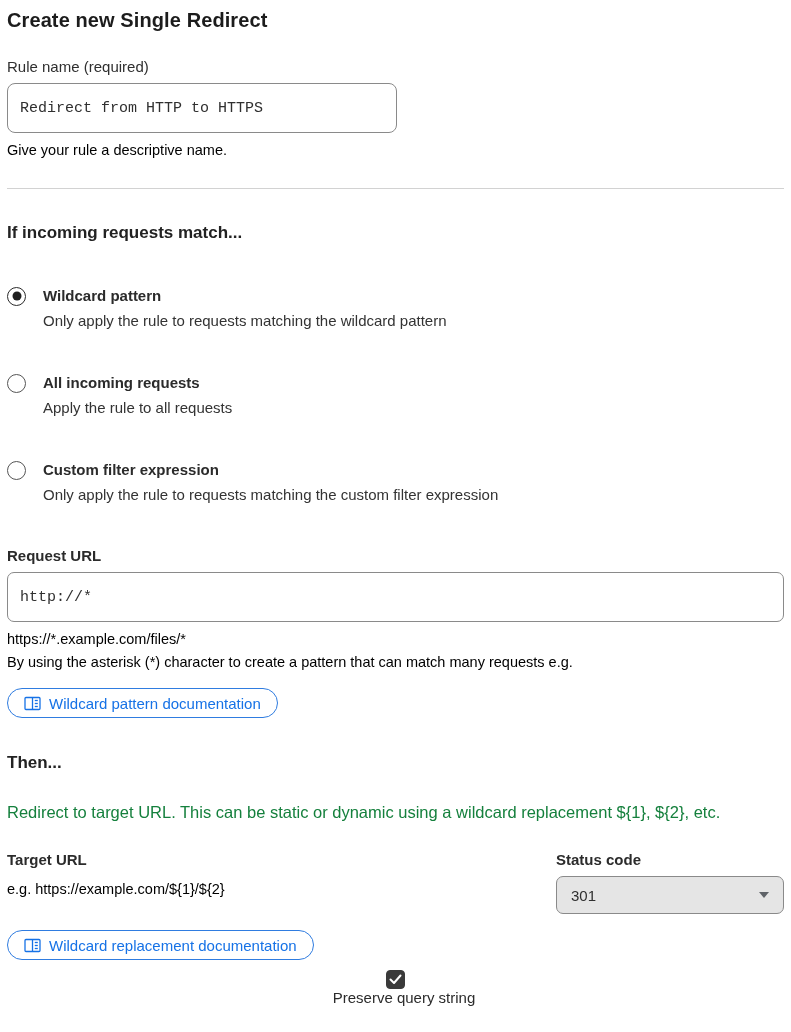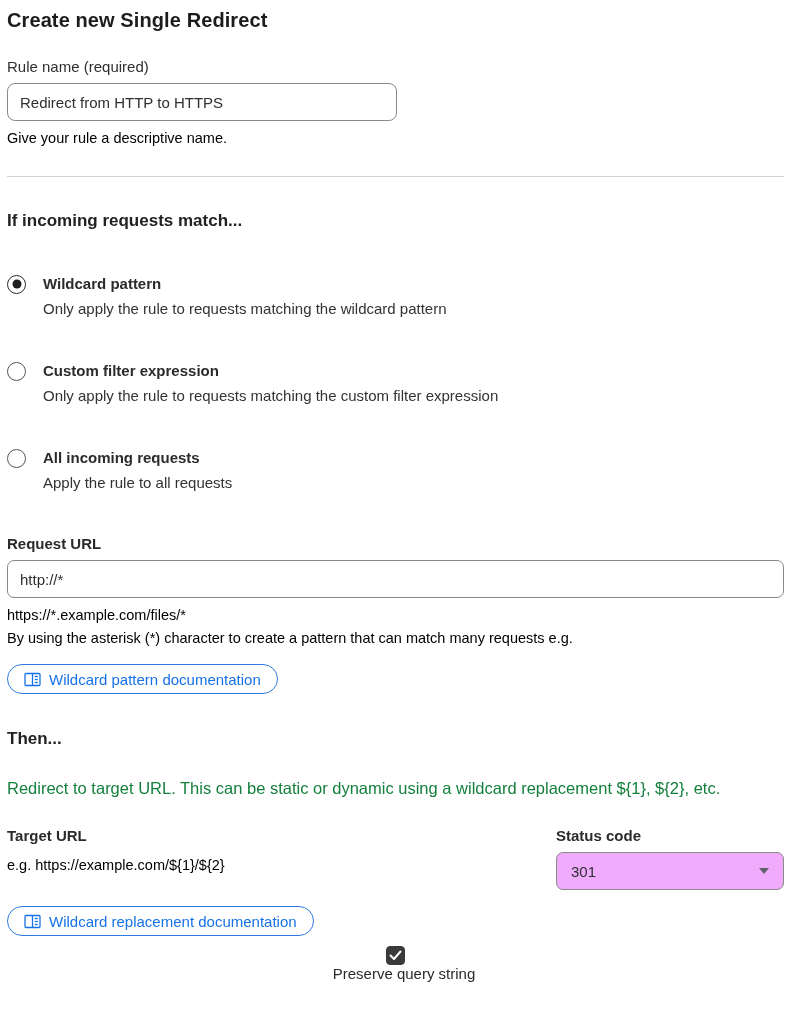--- a/index.html
+++ b/index.html
@@ -20,26 +20,26 @@
   .field-label {
     font-size: 15px;
     line-height: 20px;
     color: #2f2f2f;
     margin-top: 23px;
   }
   .field-label.semibold { font-weight: 700; color: #2b2b2b; }
   .text-input {
     display: block;
     width: 390px;
-    height: 38px;
+    height: 50px;
     margin-top: 6px;
     border: 1px solid #8a8a8a;
     border-radius: 8px;
     padding: 0 12px;
-    font-family: Liberation Sans, sans-serif;
+    font-family: Liberation Mono, monospace;
     font-size: 15px;
     color: #2f2f2f;
     outline: none;
     background: #fff;
   }
   .text-input.full { width: 100%; border-radius: 7px; }
   .helper {
     font-size: 14.5px;
     line-height: 23px;
     color: #000000;
@@ -122,21 +122,21 @@
     display: flex;
     align-items: center;
     justify-content: space-between;
     height: 38px;
     margin-top: 6px;
     border: 1px solid #8a8a8a;
     border-radius: 7px;
     padding: 0 14px;
     font-size: 15px;
     color: #2f2f2f;
-    background: #f0abfc;
+    background: #e5e5e5;
     cursor: pointer;
   }
   .select-caret {
     width: 0; height: 0;
     border-left: 5px solid transparent;
     border-right: 5px solid transparent;
     border-top: 6px solid #5f6368;
   }
   .checkbox-row {
     display: flex;
@@ -185,31 +185,31 @@
     <div class="radio-row">
       <span class="radio-circle checked"></span>
       <span class="radio-label">Wildcard pattern</span>
     </div>
     <div class="radio-desc">Only apply the rule to requests matching the wildcard pattern</div>
   </div>
 
   <div class="radio-option">
     <div class="radio-row">
       <span class="radio-circle"></span>
-      <span class="radio-label">Custom filter expression</span>
-    </div>
-    <div class="radio-desc">Only apply the rule to requests matching the custom filter expression</div>
+      <span class="radio-label">All incoming requests</span>
+    </div>
+    <div class="radio-desc">Apply the rule to all requests</div>
   </div>
 
   <div class="radio-option">
     <div class="radio-row">
       <span class="radio-circle"></span>
-      <span class="radio-label">All incoming requests</span>
-    </div>
-    <div class="radio-desc">Apply the rule to all requests</div>
+      <span class="radio-label">Custom filter expression</span>
+    </div>
+    <div class="radio-desc">Only apply the rule to requests matching the custom filter expression</div>
   </div>
 
 </div>
 
 <div class="field-label semibold" style="margin-top:0;">Request URL</div>
 <input class="text-input full" type="text" value="http://*" style="">
 <div class="helper">
   <div>https://*.example.com/files/*</div>
   <div>By using the asterisk (*) character to create a pattern that can match many requests e.g.</div>
 </div>

